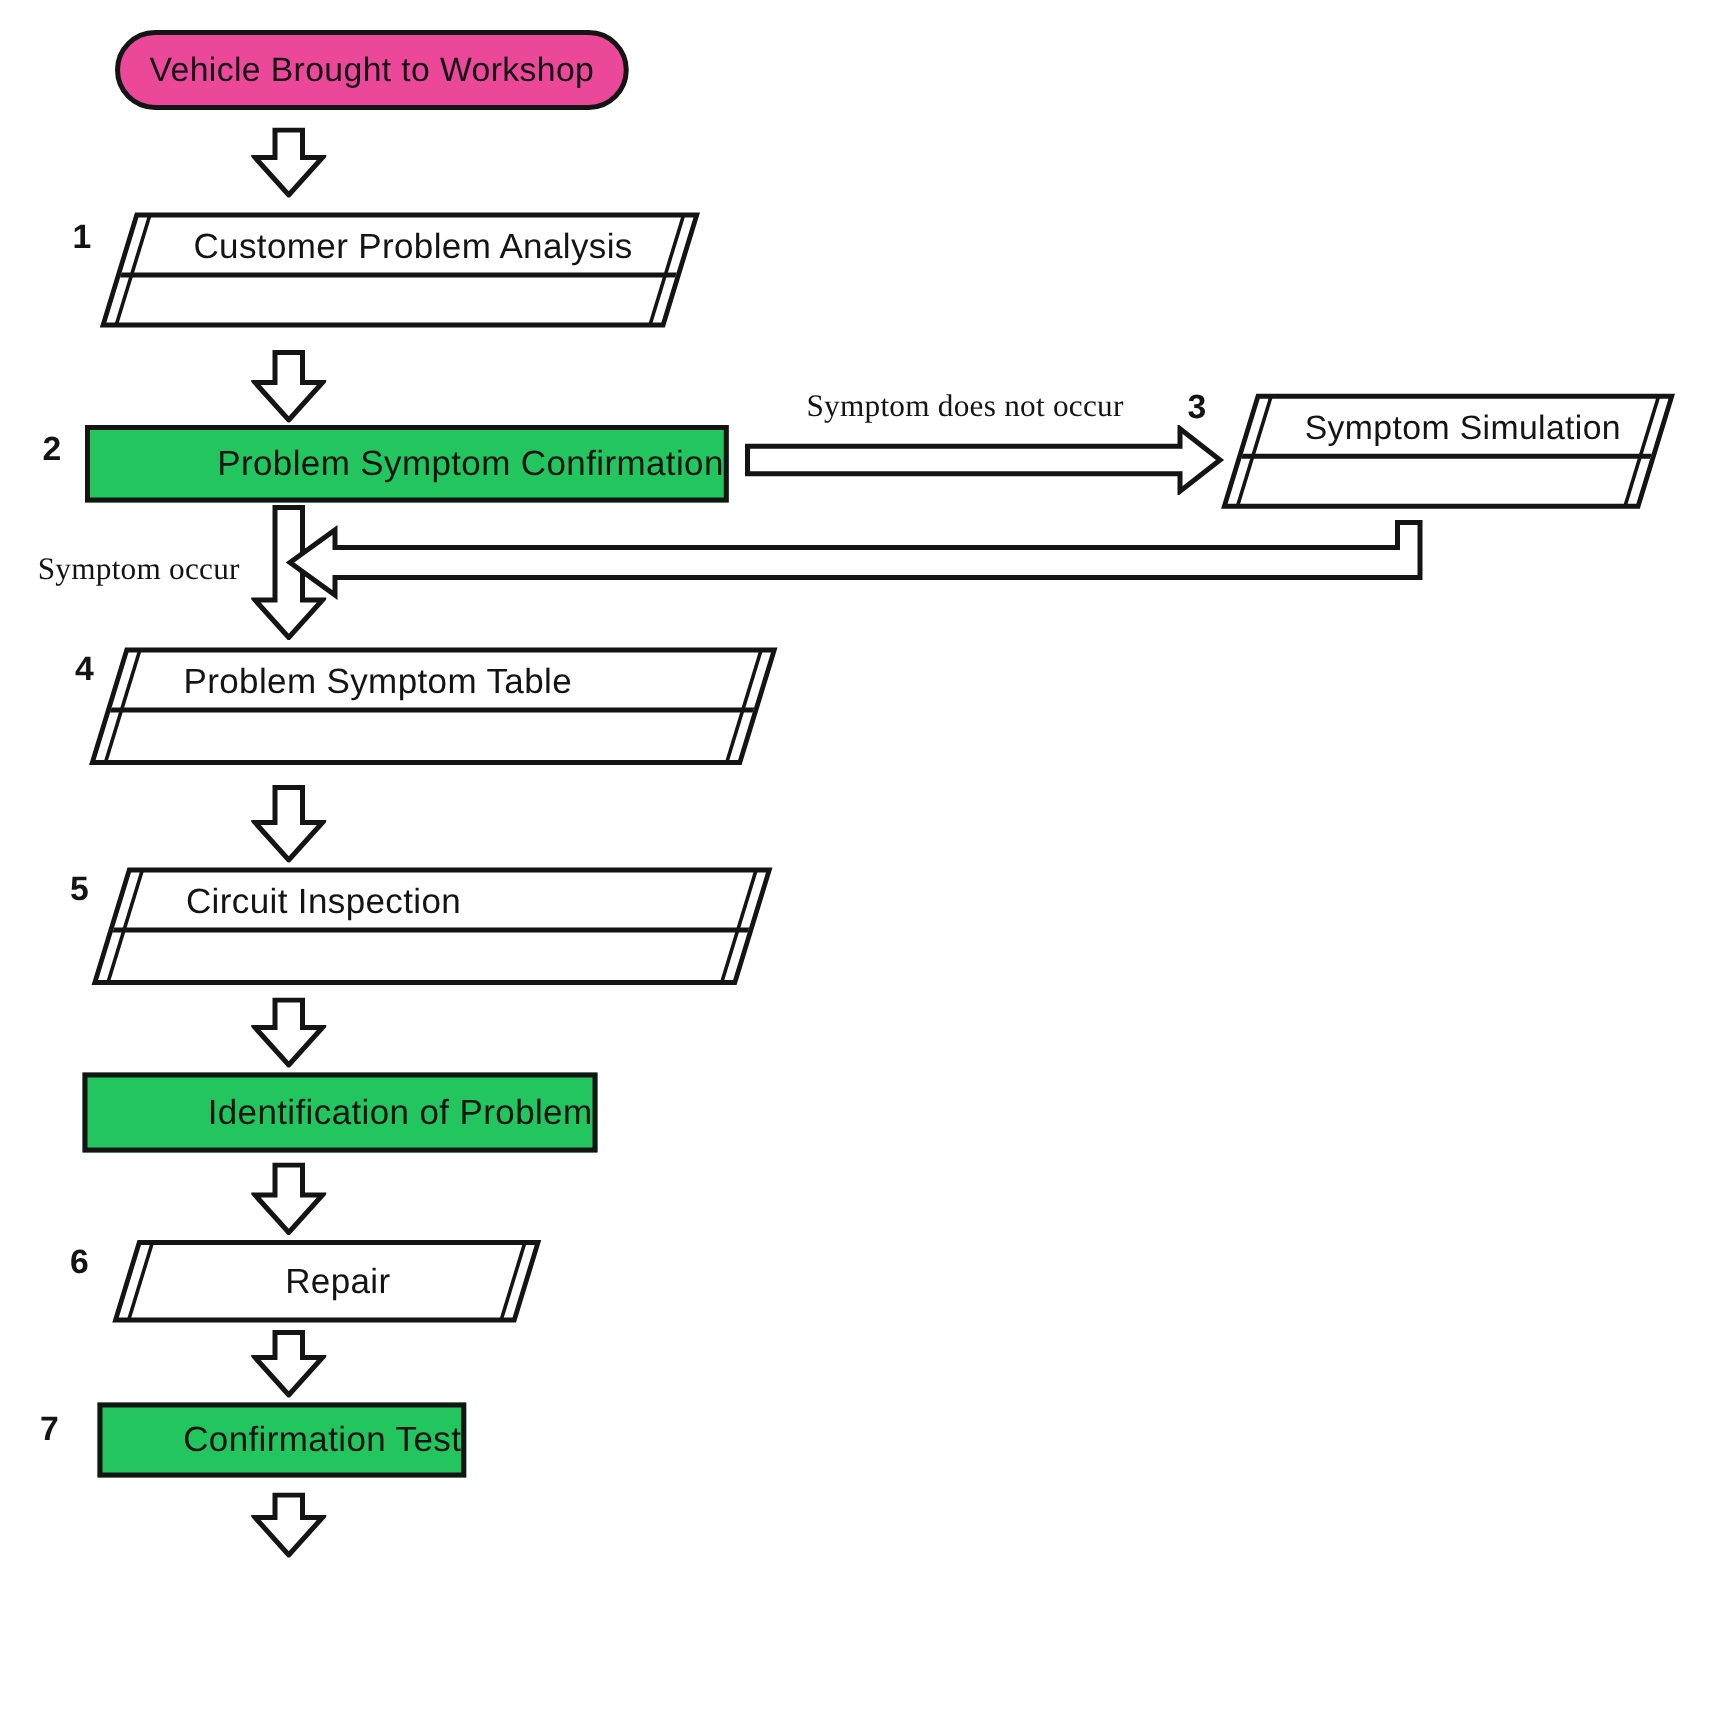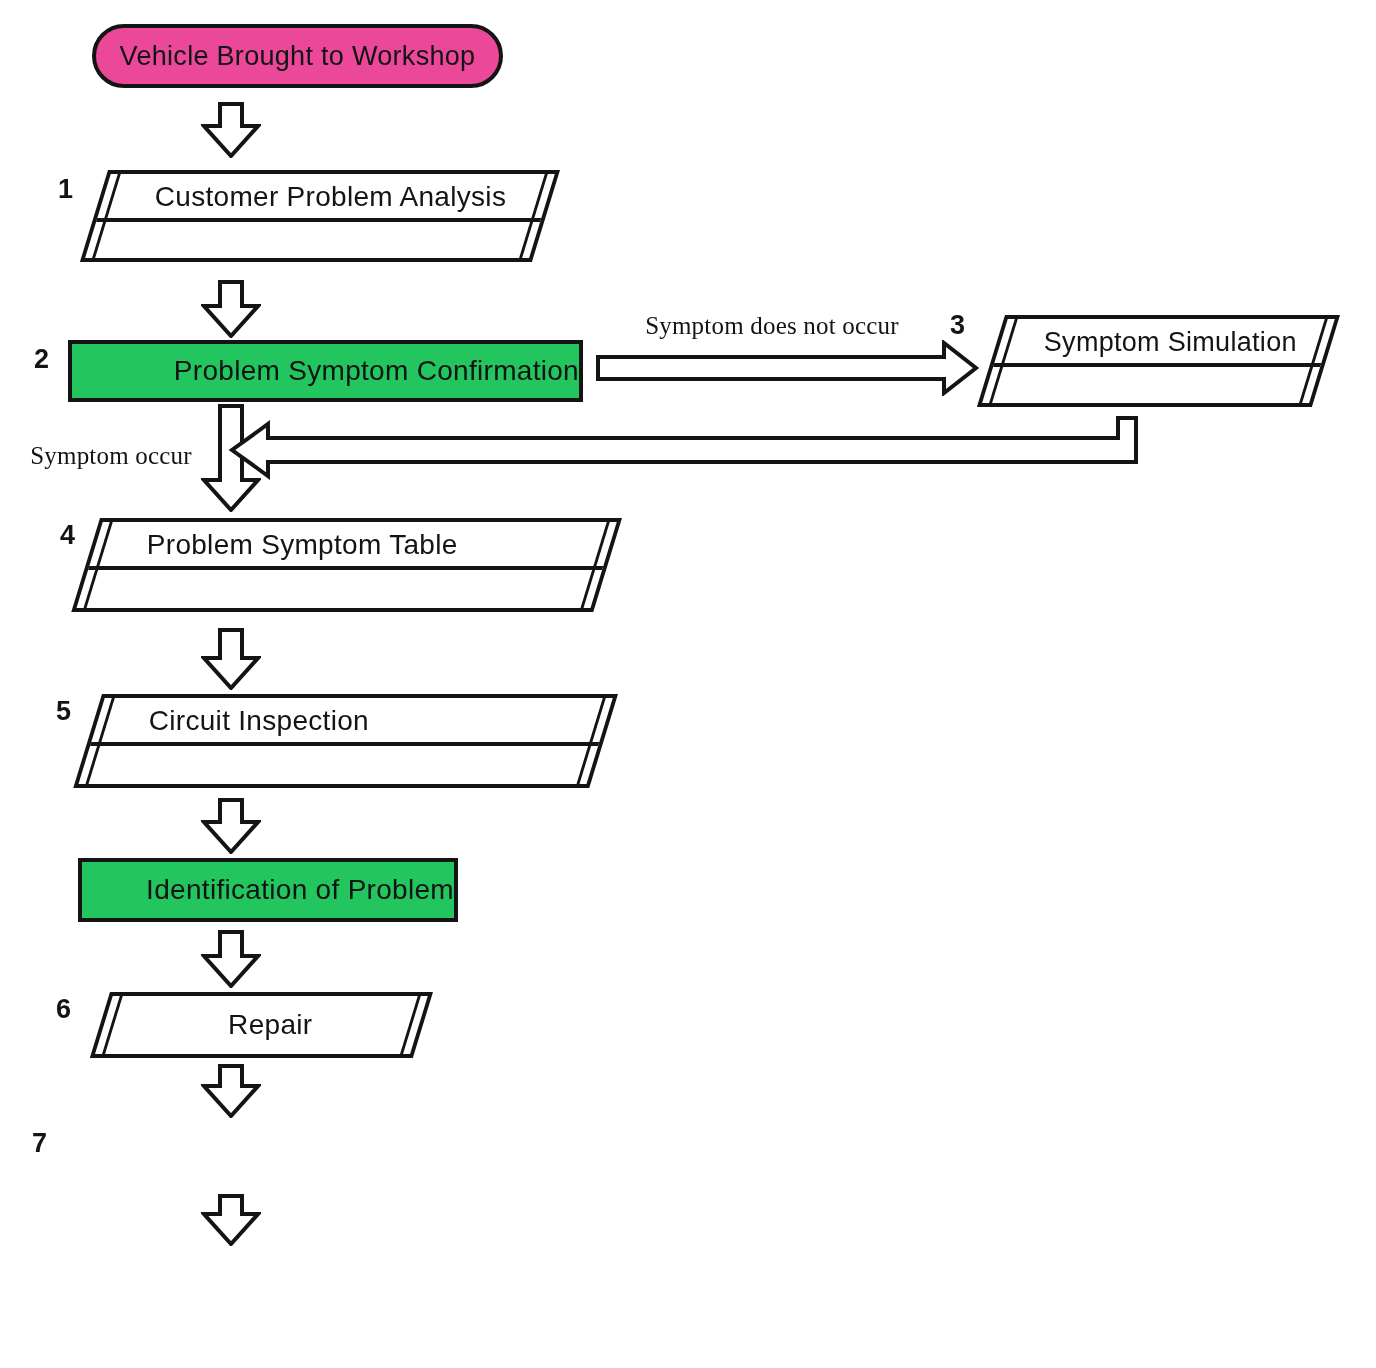--- a/index.html
+++ b/index.html
@@ -96,38 +96,41 @@
   <div class="para" style="left:102px;top:694px;width:508px;height:86px;">
     <div class="edges"></div>
     <div class="divider"></div>
     <div class="plabel">Circuit Inspection</div>
   </div>
 
   <svg class="arrow" style="left:201px;top:798px;" width="60" height="56" viewBox="0 0 60 56">
     <path d="M19 2 L41 2 L41 24 L57 24 L30 54 L3 24 L19 24 Z"></path>
   </svg>
 
-  <div class="proc" style="left:78px;top:858px;width:372px;height:56px;">
+  <div class="proc" style="left:66px;top:858px;width:372px;height:56px;padding-left:32px;">
     <span>Identification of Problem</span>
   </div>
 
   <svg class="arrow" style="left:201px;top:930px;" width="60" height="58" viewBox="0 0 60 58">
     <path d="M19 2 L41 2 L41 26 L57 26 L30 56 L3 26 L19 26 Z"></path>
   </svg>
 
   <div class="num" style="left:56px;top:994px;">6</div>
   <div class="para" style="left:110px;top:992px;width:315px;height:58px;">
     <div class="edges"></div>
     <div class="plabel center">Repair</div>
   </div>
 
   <svg class="arrow" style="left:201px;top:1064px;" width="60" height="54" viewBox="0 0 60 54">
     <path d="M19 2 L41 2 L41 22 L57 22 L30 52 L3 22 L19 22 Z"></path>
   </svg>
 
   <div class="num" style="left:32px;top:1128px;">7</div>
+  <div class="proc" style="left:78px;top:1122px;width:287px;height:52px;">
+    <span>Confirmation Test</span>
+  </div>
 
   <svg class="arrow" style="left:201px;top:1194px;" width="60" height="52" viewBox="0 0 60 52">
     <path d="M19 2 L41 2 L41 20 L57 20 L30 50 L3 20 L19 20 Z"></path>
   </svg>
 
 
 </div>
 
 </body></html>

